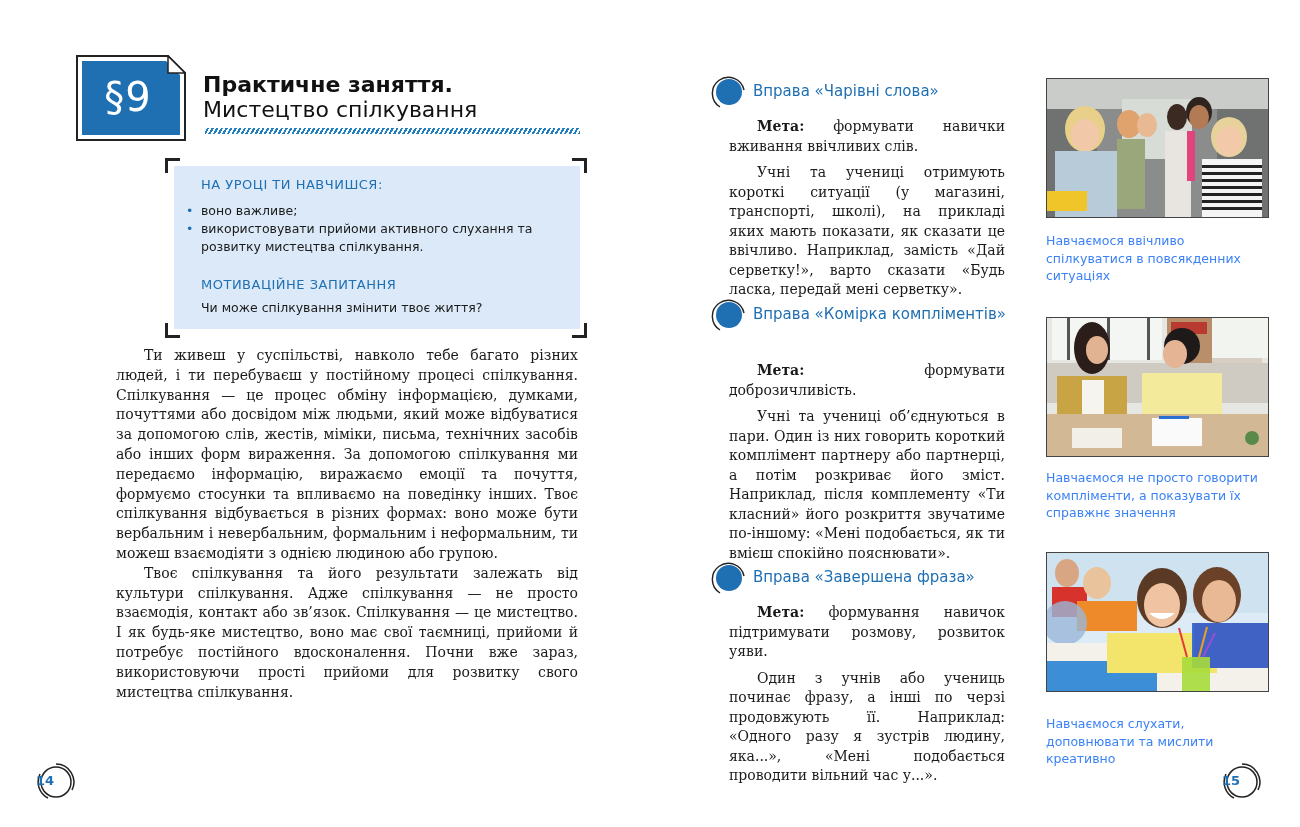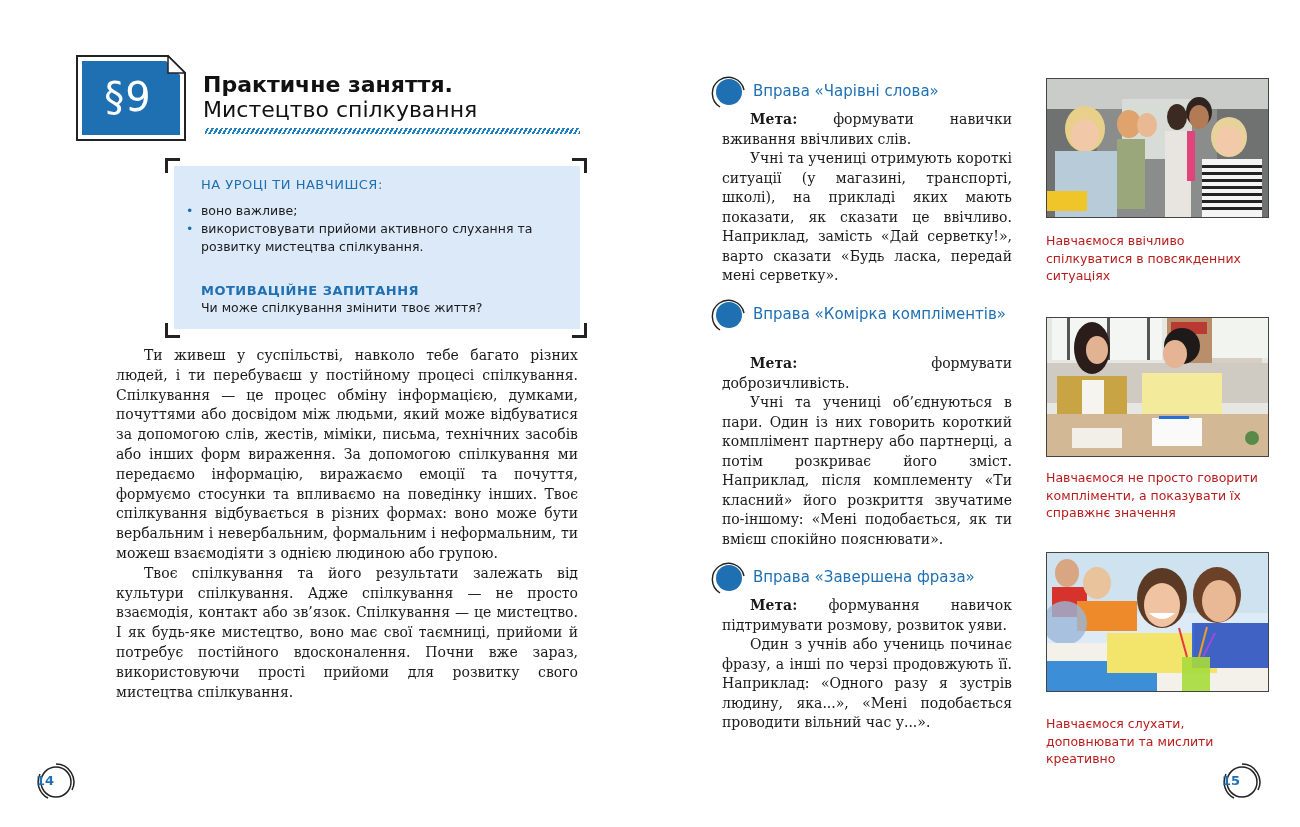--- a/index.html
+++ b/index.html
@@ -38,27 +38,27 @@
   
   .pagenum { width: 40px; height: 40px; }
   .pagenum svg { position: absolute; left: 0; top: 0; }
   .pagenum span { position: absolute; left: 0; top: 11px; width: 40px; text-align: left; font-family: "DejaVu Sans", sans-serif; font-weight: bold; font-size: 13px; color: #1f6fb3; }
 
   
   .ex { left: 711px; width: 305px; }
   .ex-icon { position: absolute; left: 0; top: 0; width: 34px; height: 34px; }
   .ex-title { position: absolute; left: 42px; top: 5px; width: 260px; font-family: "DejaVu Sans", sans-serif; font-size: 15px; line-height: 20px; color: #1f6fb3; }
   .ex-body { position: absolute; left: 11px; width: 290px; font-size: 14px; line-height: 19.5px; text-align: justify; }
-  .ex-body p { margin: 0; text-indent: 28px; }
+  .ex-body p { margin: 7px; text-indent: 28px; }
   .ex-body b { font-weight: bold; }
 
   
   .photo { left: 1046px; width: 221px; height: 138px; border: 1px solid #444; overflow: hidden; }
   .photo svg { width: 221px; height: 138px; display: block; }
-  .caption { left: 1046px; width: 225px; font-family: "DejaVu Sans", sans-serif; font-size: 12.5px; line-height: 17.5px; color: #b91c1c; }
+  .caption { left: 1046px; width: 225px; font-family: "DejaVu Sans", sans-serif; font-size: 12.5px; line-height: 17.5px; color: #3b82f6; }
 </style>
 </head>
 <body>
 
 <div class="abs badge">
   <svg viewBox="0 0 110 86">
     <polygon points="1,1 92,1 109,18 109,85 1,85" fill="#ffffff" stroke="#222" stroke-width="2"></polygon>
     <rect x="6" y="6" width="84" height="74" fill="#1f6fb3"></rect>
     <polygon points="90,6 104,20 104,80 90,80" fill="#1f6fb3"></polygon>
     <polygon points="92,1 92,18 109,18" fill="#ffffff" stroke="#222" stroke-width="1.5"></polygon>
@@ -82,21 +82,21 @@
         <li>
           <span class="bullet">•</span>
           <div>воно важливе;</div>
         </li>
         <li>
           <span class="bullet">•</span>
           <div>використовувати прийоми активного слухання та</div>
           <div>розвитку мистецтва спілкування.</div>
         </li>
       </ul>
-      <div class="goals-head" style="top:116px;font-weight:bold;">МОТИВАЦІЙНЕ ЗАПИТАННЯ</div>
+      <div class="goals-head" style="top:110px;">МОТИВАЦІЙНЕ ЗАПИТАННЯ</div>
       <div class="goals-q">Чи може спілкування змінити твоє життя?</div>
     </div>
   </div>
 </div>
 
 <div class="abs body-left">
   <p>Ти живеш у суспільстві, навколо тебе багато різних людей, і ти перебуваєш у постійному процесі спілкування. Спілкування — це процес обміну інформацією, думками, почуттями або досвідом між людьми, який може відбуватися за допомогою слів, жестів, міміки, письма, технічних засобів або інших форм вираження. За допомогою спілкування ми передаємо інформацію, виражаємо емоції та почуття, формуємо стосунки та впливаємо на поведінку інших. Твоє спілкування відбувається в різних формах: воно може бути вербальним і невербальним, формальним і неформальним, ти можеш взаємодіяти з однією людиною або групою.</p>
   <p>Твоє спілкування та його результати залежать від культури спілкування. Адже спілкування — не просто взаємодія, контакт або зв’язок. Спілкування — це мистецтво. І як будь-яке мистецтво, воно має свої таємниці, прийоми й потребує постійного вдосконалення. Почни вже зараз, використовуючи прості прийоми для розвитку свого мистецтва спілкування.</p>
 </div>
 

